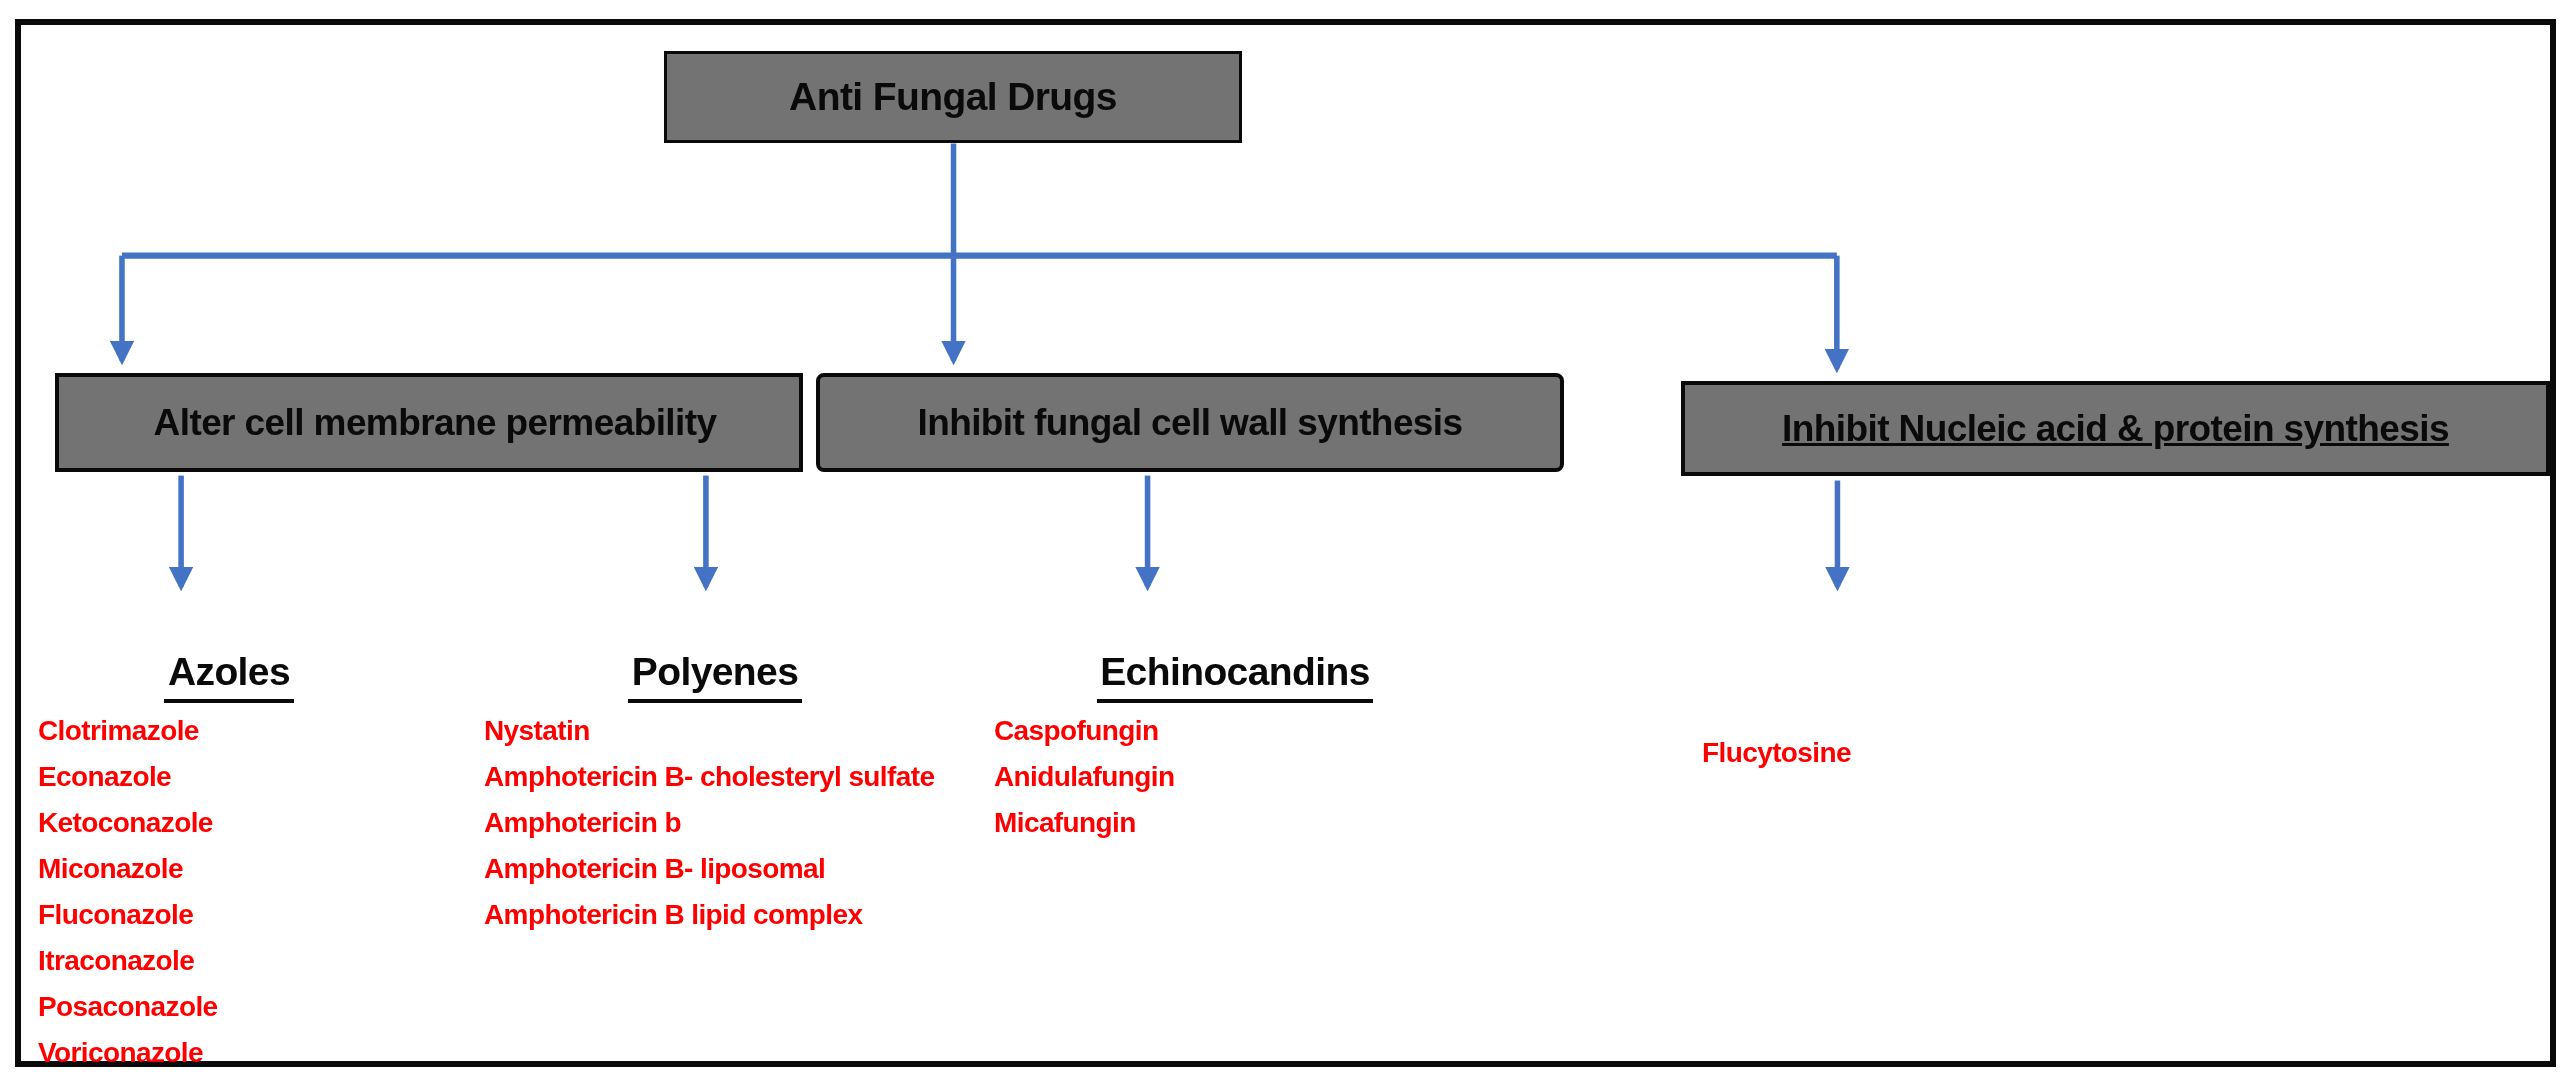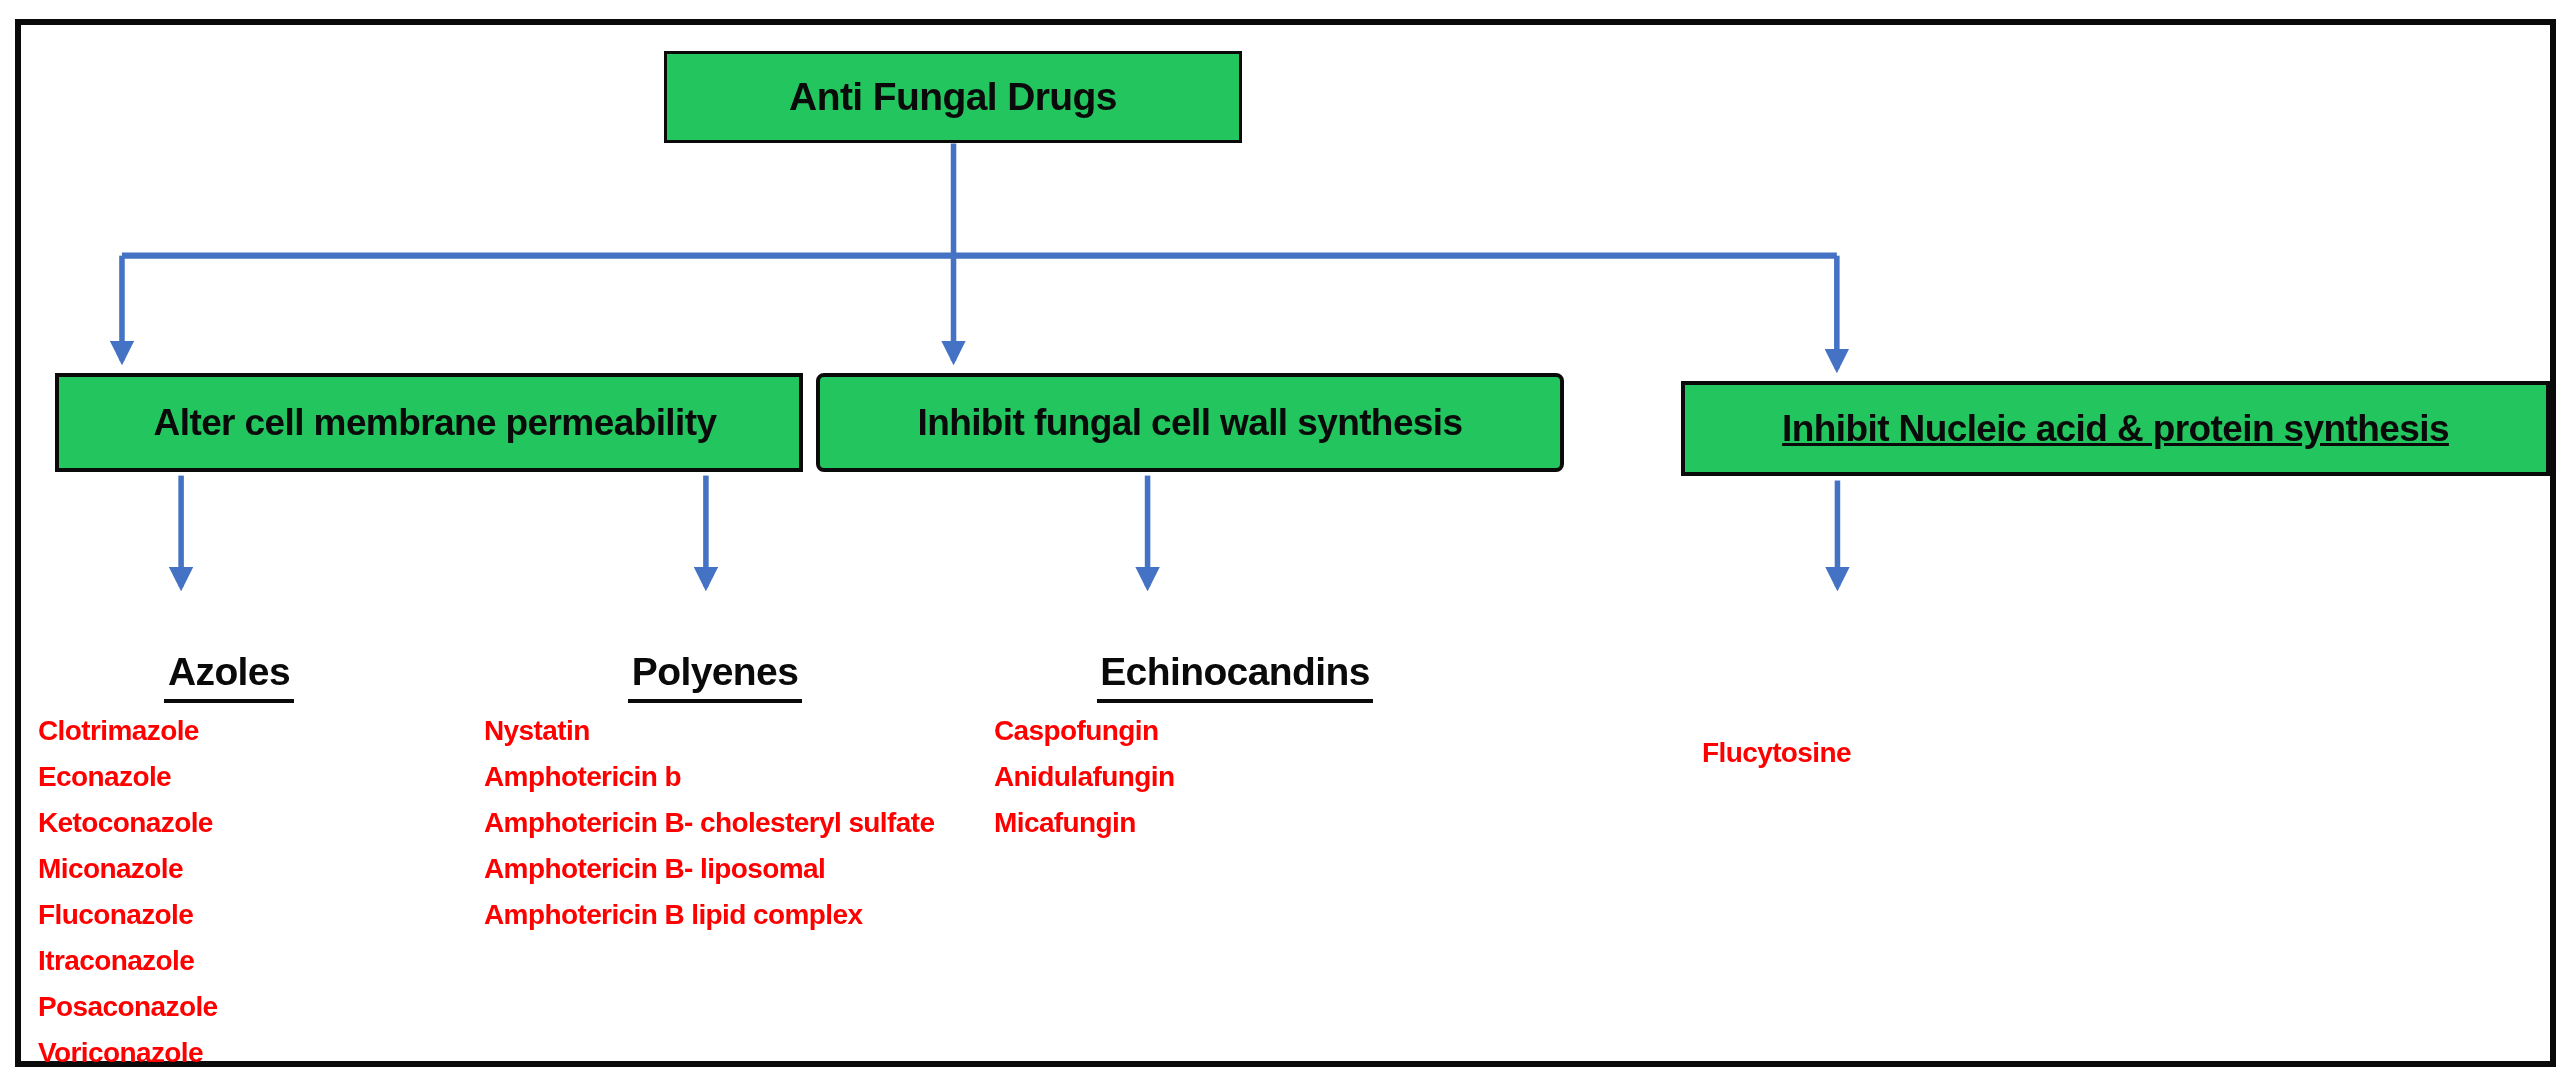--- a/index.html
+++ b/index.html
@@ -19,21 +19,21 @@
   .outer-border{
     position:absolute;
     left:15.4px;top:18.5px;width:2541px;height:1048px;
     border:6.2px solid var(--ink);
     box-sizing:border-box;
   }
   .node{
     position:absolute;
     box-sizing:border-box;
     border:4.3px solid var(--ink);
-    background:#22c55e;
+    background:#737373;
     display:flex;align-items:center;justify-content:center;
     font-weight:bold;color:var(--ink);
     text-align:center;
     letter-spacing:-0.6px;
     white-space:nowrap;
   }
   .root-box{left:664px;top:51px;width:578px;height:92px;font-size:39px;border-width:3.7px;}
   .mech-1{left:55px;top:373px;width:748px;height:99px;font-size:37px;padding-left:12px;}
   .mech-2{left:816px;top:373px;width:748px;height:99px;font-size:37px;border-radius:8px;}
   .mech-3{left:1681px;top:381px;width:869px;height:95px;font-size:37px;text-decoration:underline;}
@@ -121,22 +121,22 @@
     <li>Ketoconazole</li>
     <li>Miconazole</li>
     <li>Fluconazole</li>
     <li>Itraconazole</li>
     <li>Posaconazole</li>
     <li>Voriconazole</li>
   </ul>
 
   <ul class="drug-list" style="left:484px;top:708px;">
     <li>Nystatin</li>
+    <li>Amphotericin B- cholesteryl sulfate</li>
     <li>Amphotericin b</li>
-    <li>Amphotericin B- cholesteryl sulfate</li>
     <li>Amphotericin B- liposomal</li>
     <li>Amphotericin B lipid complex</li>
   </ul>
 
   <ul class="drug-list" style="left:994px;top:708px;">
     <li>Caspofungin</li>
     <li>Anidulafungin</li>
     <li>Micafungin</li>
   </ul>
 

